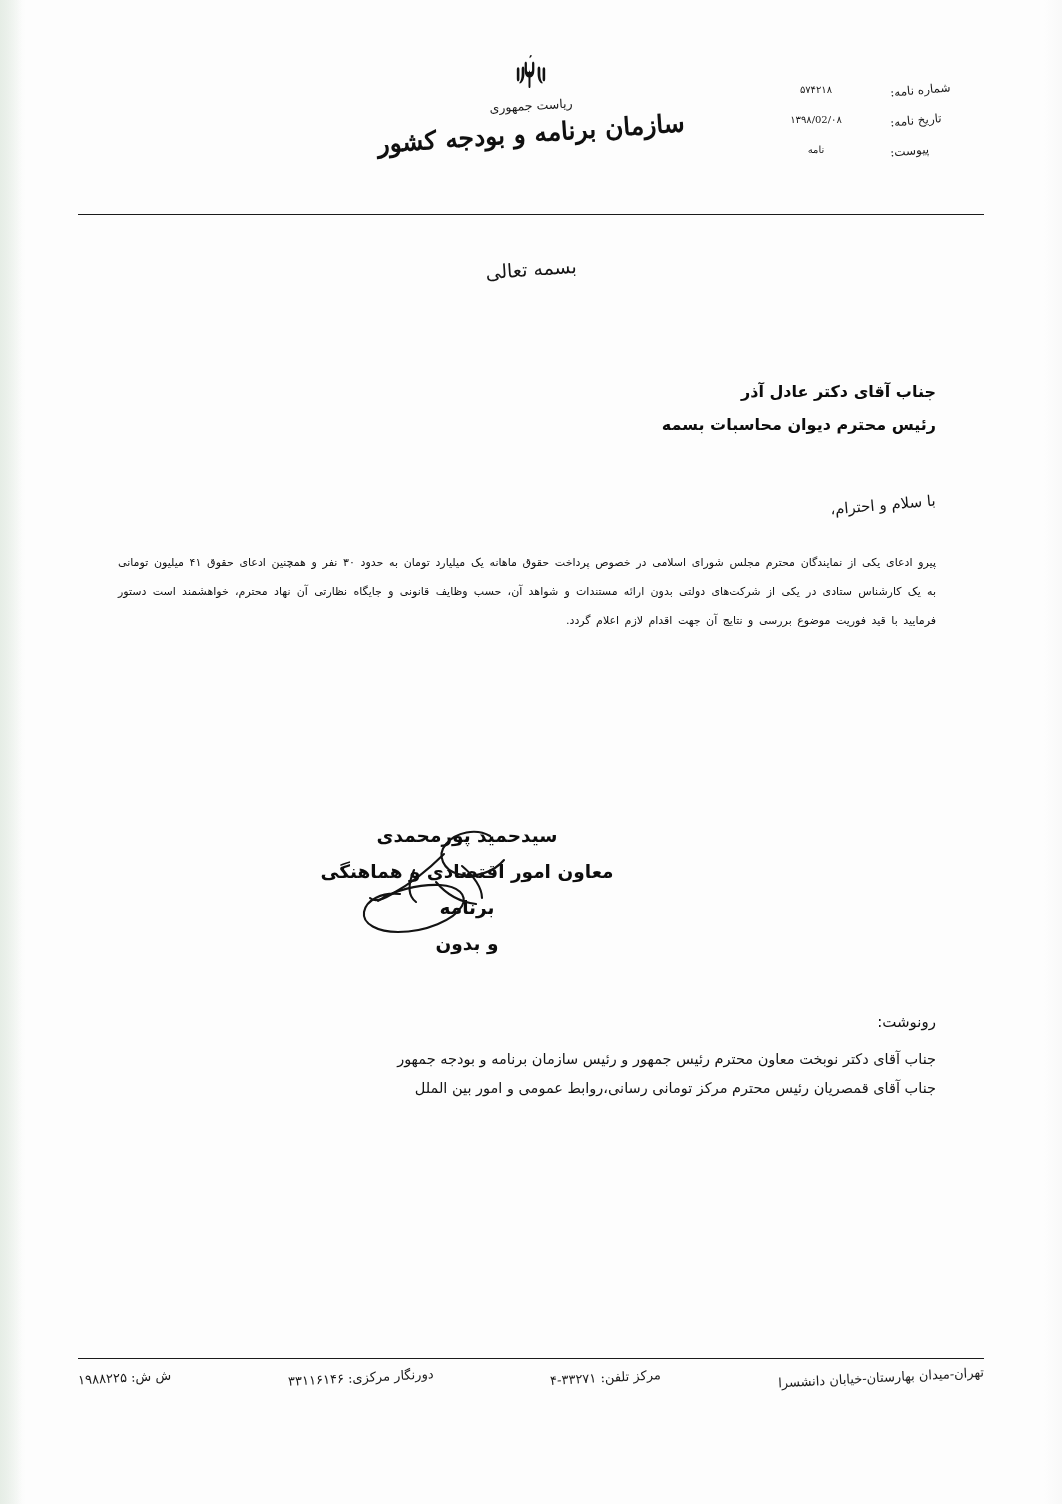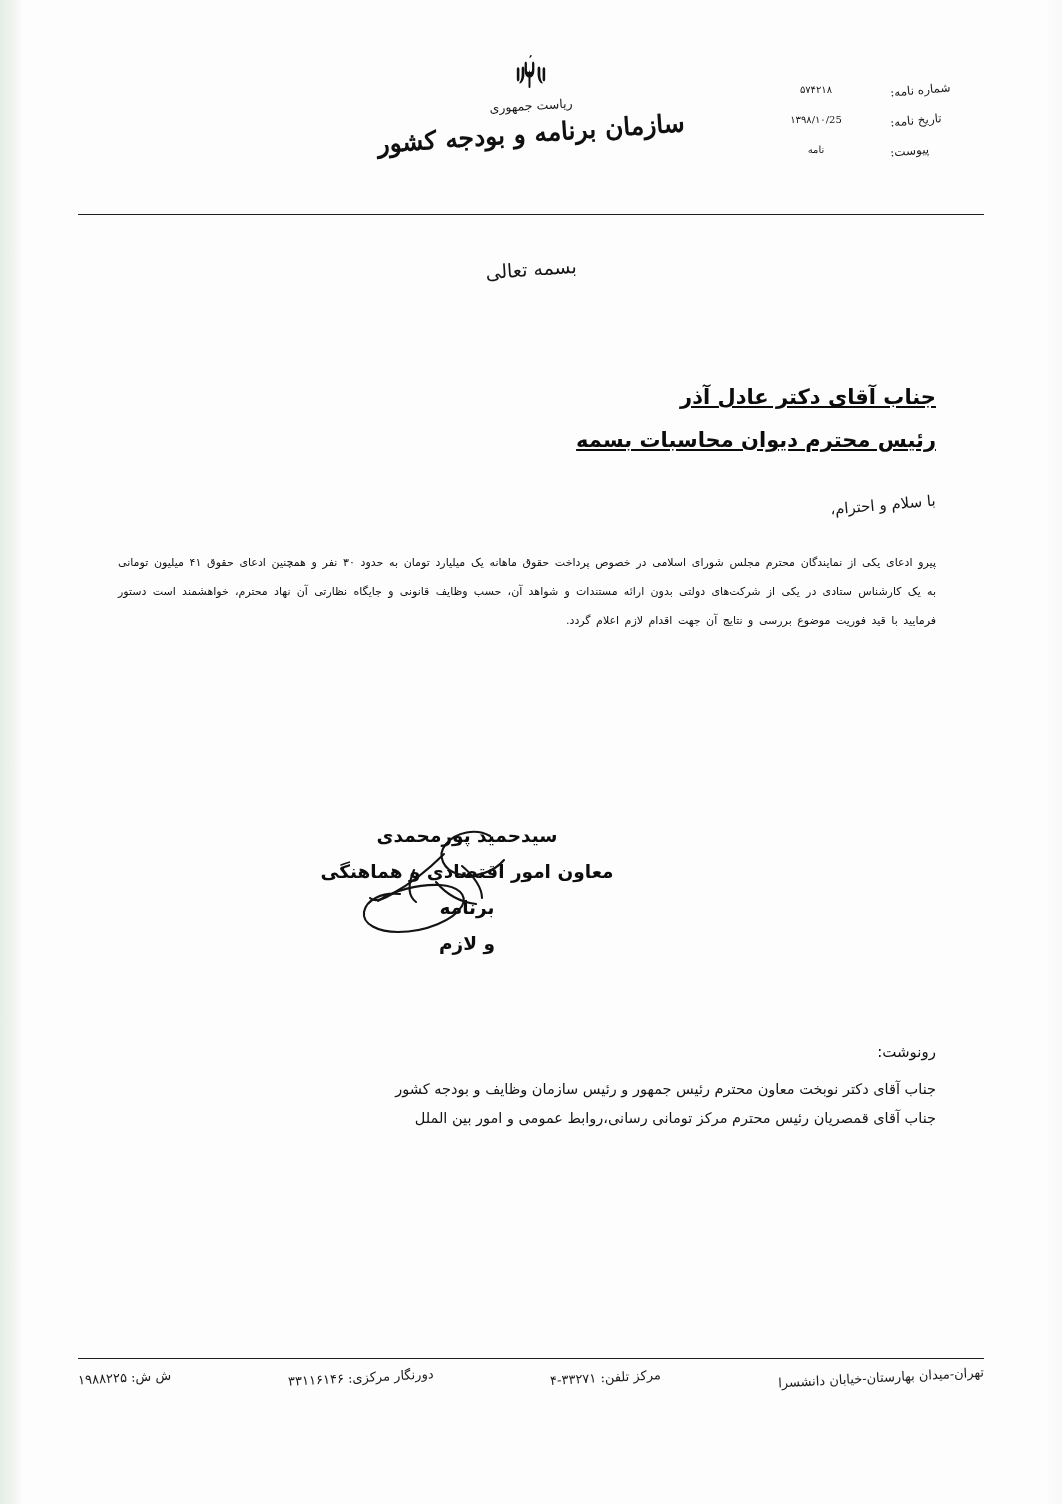--- a/index.html
+++ b/index.html
@@ -122,25 +122,24 @@
     transform: rotate(-4deg);
     font-family: "DejaVu Serif", "Liberation Serif", serif;
   }
 
   .addressee {
     position: absolute;
     top: 376px;
     right: 126px;
     width: 820px;
     text-align: right;
-    font-size: 21px;
+    font-size: 16px;
     font-weight: 700;
     line-height: 2.05;
     color: #0d0d0d;
-    text-decoration: underline;
   }
 
   .salutation {
     position: absolute;
     top: 496px;
     right: 126px;
     font-size: 15px;
     color: #151515;
     transform: rotate(-5deg);
     font-family: "DejaVu Serif", "Liberation Serif", serif;
@@ -176,21 +175,21 @@
     top: 808px;
     right: 468px;
     width: 300px;
     height: 130px;
     pointer-events: none;
   }
 
   
   .cc {
     position: absolute;
-    top: 1038px;
+    top: 1008px;
     right: 126px;
     width: 818px;
     text-align: right;
     font-size: 14.5px;
     line-height: 1.95;
     color: #121212;
   }
   .cc-title {
     font-size: 15px;
     margin-bottom: 8px;
@@ -249,21 +248,21 @@
       <div class="org-name">سازمان برنامه و بودجه کشور</div>
     </div>
 
     <div class="meta">
       <div class="meta-row">
         <div class="meta-label">شماره نامه:</div>
         <div class="meta-value">۵۷۴۲۱۸</div>
       </div>
       <div class="meta-row">
         <div class="meta-label">تاریخ نامه:</div>
-        <div class="meta-value">۱۳۹۸/۱۰/25</div>
+        <div class="meta-value">۱۳۹۸/02/۰۸</div>
       </div>
       <div class="meta-row">
         <div class="meta-label">پیوست:</div>
         <div class="meta-value">نامه</div>
       </div>
     </div>
   </div>
 
   <div class="rule"></div>
 
@@ -274,37 +273,37 @@
     <div>رئیس محترم دیوان محاسبات بسمه</div>
   </div>
 
   <div class="salutation">با سلام و احترام،</div>
 
   <div class="letter-body">پیرو ادعای یکی از نمایندگان محترم مجلس شورای اسلامی در خصوص پرداخت حقوق ماهانه یک میلیارد تومان به حدود ۳۰ نفر و همچنین ادعای حقوق ۴۱ میلیون تومانی به یک کارشناس ستادی در یکی از شرکت‌های دولتی بدون ارائه مستندات و شواهد آن، حسب وظایف قانونی و جایگاه نظارتی آن نهاد محترم، خواهشمند است دستور فرمایید با قید فوریت موضوع بررسی و نتایج آن جهت اقدام لازم اعلام گردد.</div>
 
   <div class="signature">
     <div>سیدحمید پورمحمدی</div>
     <div>معاون امور اقتصادی و هماهنگی برنامه</div>
-    <div>و لازم</div>
+    <div>و بدون</div>
   </div>
 
   <svg class="sig-mark" viewBox="0 0 300 130">
     <g fill="none" stroke="#131313" stroke-width="2.1" stroke-linecap="round">
       <path d="M196 28 c-14 -8 -34 -4 -44 8 c-10 12 -2 26 12 30 c16 5 36 -2 46 -14"></path>
       <path d="M150 46 c-16 16 -34 30 -52 40 c-10 6 -18 8 -22 4"></path>
       <path d="M120 62 c-6 14 -6 26 2 32"></path>
       <path d="M106 86 c-18 -2 -34 6 -36 18 c-2 12 14 20 34 20 c28 0 56 -12 64 -26 c6 -11 -4 -20 -22 -21 c-22 -1 -48 6 -62 16"></path>
       <path d="M142 74 c10 12 24 20 40 22"></path>
       <path d="M168 58 c12 10 20 22 20 32"></path>
     </g>
   </svg>
 
   <div class="cc">
     <div class="cc-title">رونوشت:</div>
-    <div>جناب آقای دکتر نوبخت معاون محترم رئیس جمهور و رئیس سازمان وظایف و بودجه کشور</div>
+    <div>جناب آقای دکتر نوبخت معاون محترم رئیس جمهور و رئیس سازمان برنامه و بودجه جمهور</div>
     <div>جناب آقای قمصریان رئیس محترم مرکز تومانی رسانی،روابط عمومی و امور بین الملل</div>
   </div>
 
   <div class="rule bottom"></div>
 
   <div class="footer">
     <span>تهران-میدان بهارستان-خیابان دانشسرا</span>
     <span>مرکز تلفن: ۳۳۲۷۱-۴</span>
     <span>دورنگار مرکزی: ۳۳۱۱۶۱۴۶</span>
     <span>ش ش: ۱۹۸۸۲۲۵</span>

